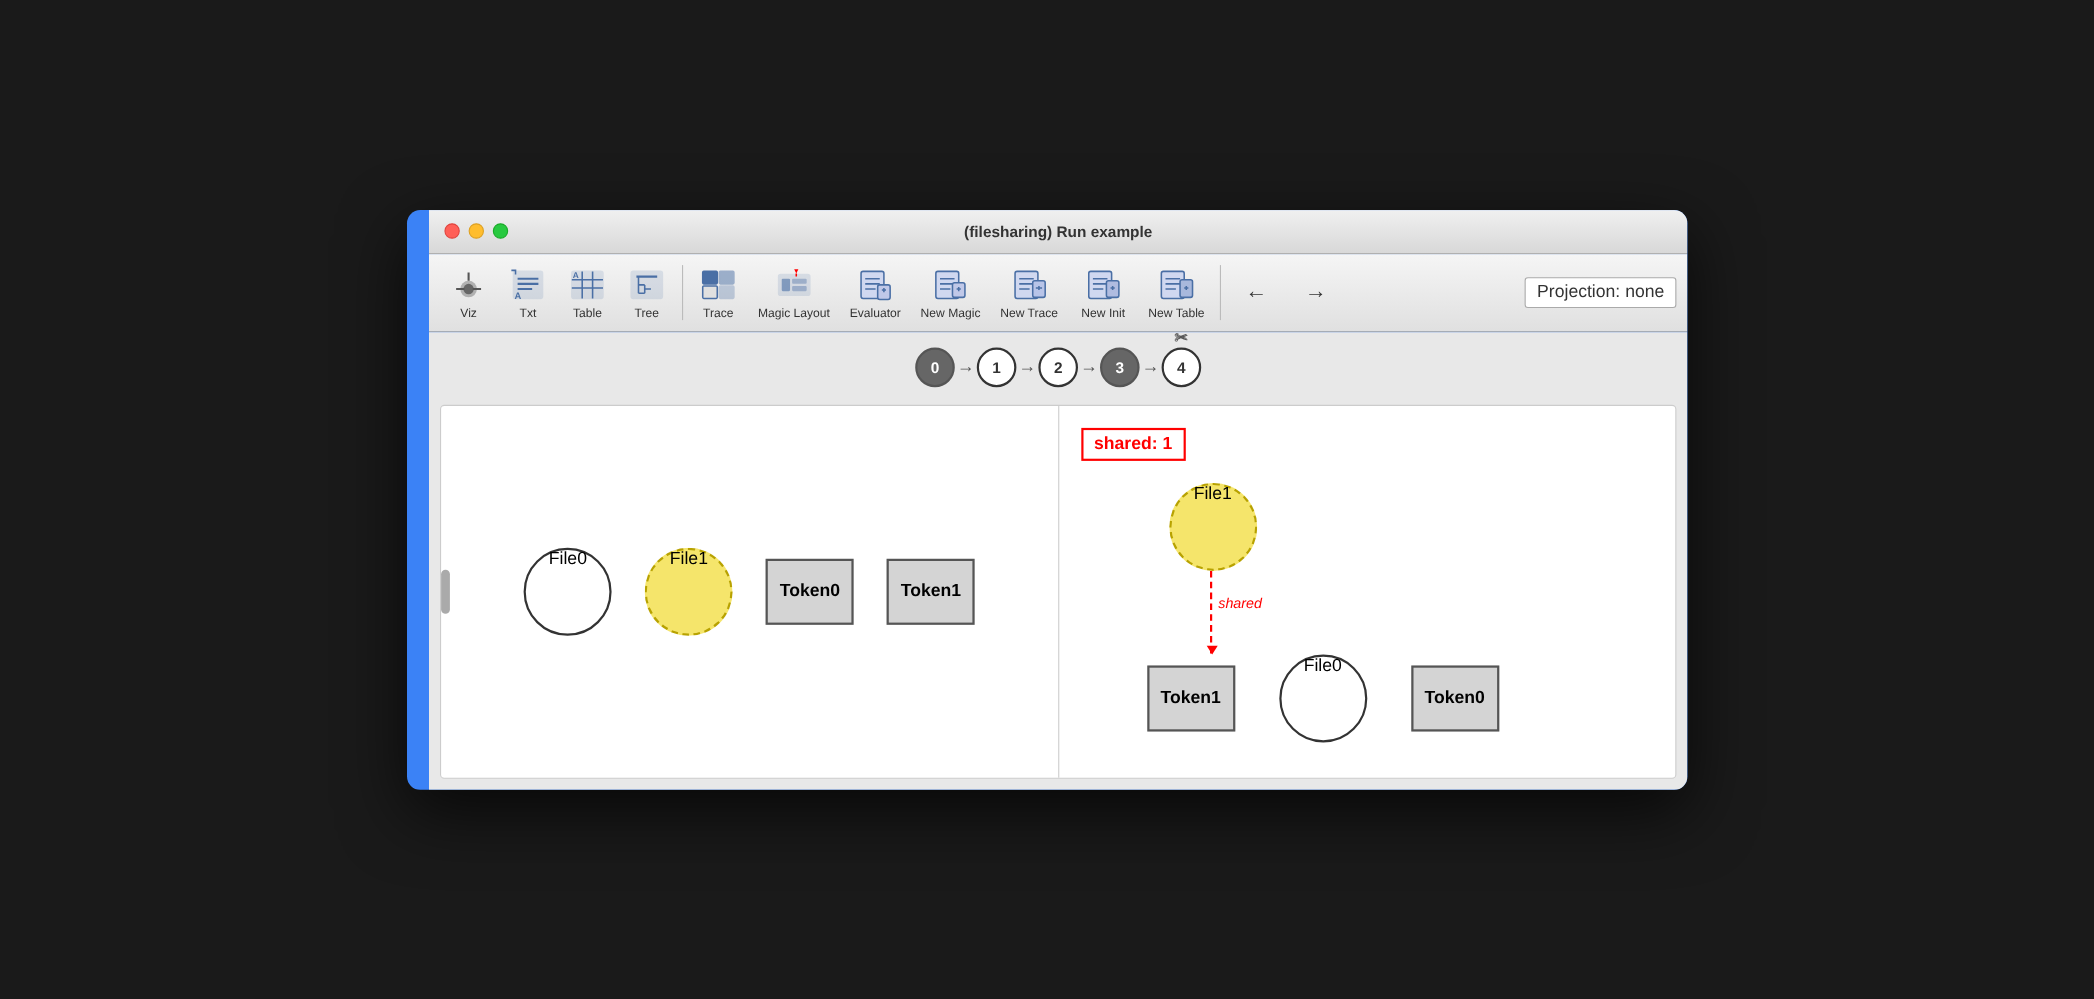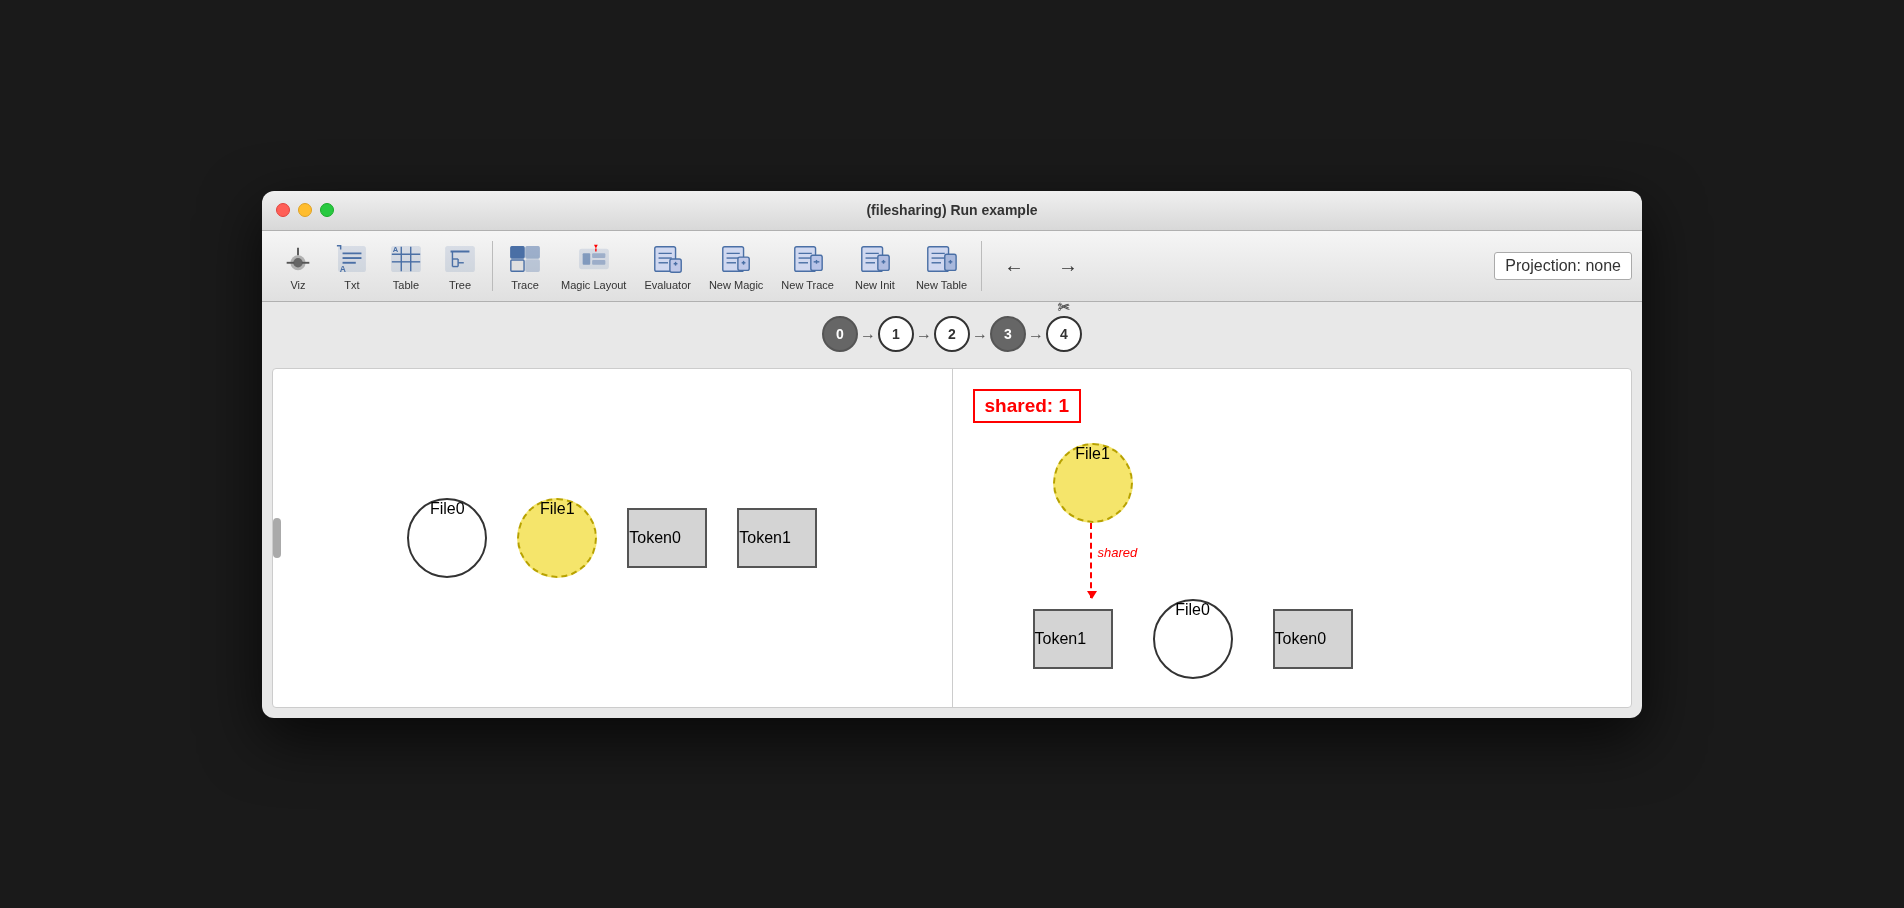--- a/index.html
+++ b/index.html
@@ -5,25 +5,26 @@
     * { box-sizing: border-box; margin: 0; padding: 0; }
     body {
       background: #1a1a1a;
       display: flex;
       justify-content: center;
       align-items: center;
       min-height: 100vh;
       font-family: -apple-system, BlinkMacSystemFont, 'Helvetica Neue', Arial, sans-serif;
     }
     .window {
-      width: 1380px;
-      background: #000000;
+      width: 1164px;
+      background: #3b82f6;
       border-radius: 12px;
       box-shadow: 0 20px 60px rgba(0,0,0,0.7);
       overflow: hidden;
+      padding-left: 20px;
     }
     .title-bar {
       background: linear-gradient(to bottom, #f0f0f0, #d8d8d8);
       height: 40px;
       display: flex;
       align-items: center;
       justify-content: center;
       position: relative;
       border-bottom: 1px solid #b0b0b0;
     }
@@ -207,30 +208,31 @@
     .node-circle.yellow {
       background: #f5e56b;
       border: 2px dashed #b8a200;
     }
     .node-rect {
       width: 80px;
       height: 60px;
       border: 2px solid #555;
       display: flex;
       align-items: center;
+      justify-content: center;
       font-size: 16px;
-      font-weight: 400;
+      font-weight: 700;
       background: #d4d4d4;
     }
 
     
     .shared-badge {
       border: 2px solid red;
       color: red;
-      font-size: 19px;
+      font-size: 16px;
       font-weight: bold;
       padding: 4px 10px;
       display: inline-block;
       margin-bottom: 20px;
       align-self: flex-start;
     }
 
     
     .toolbar-icon-svg {
       width: 34px;

